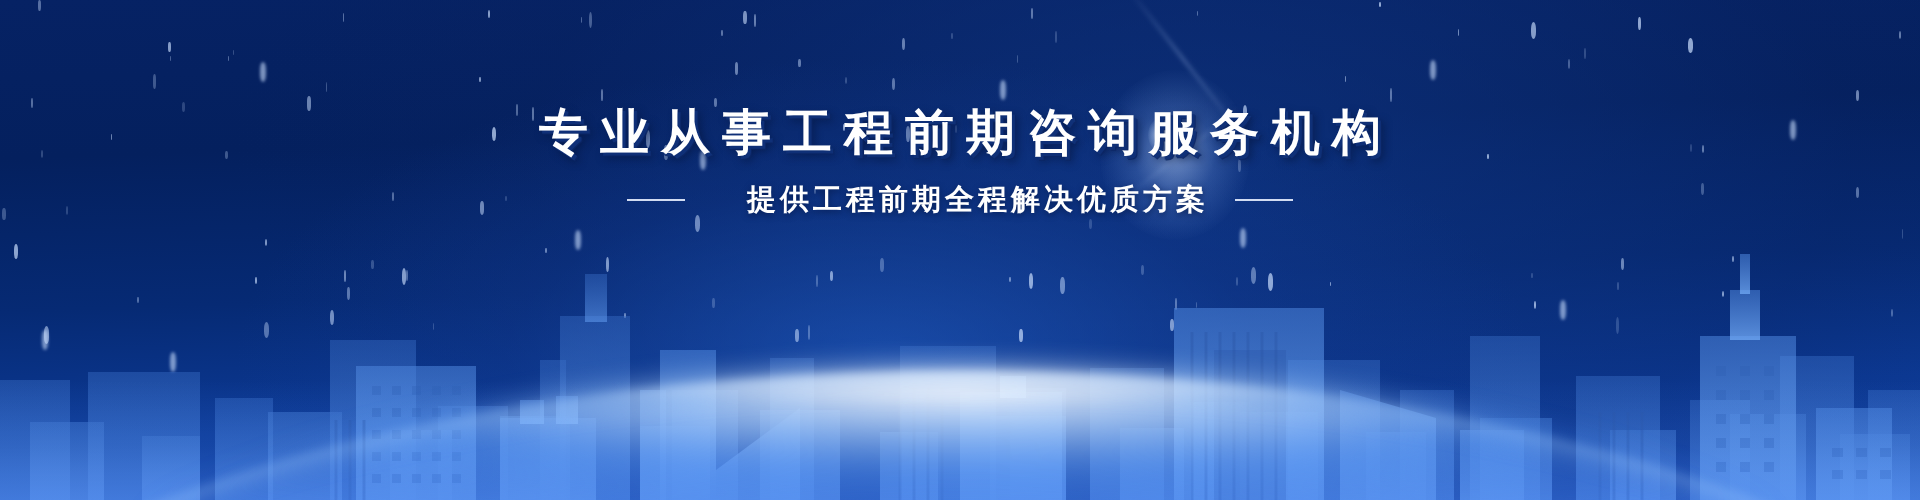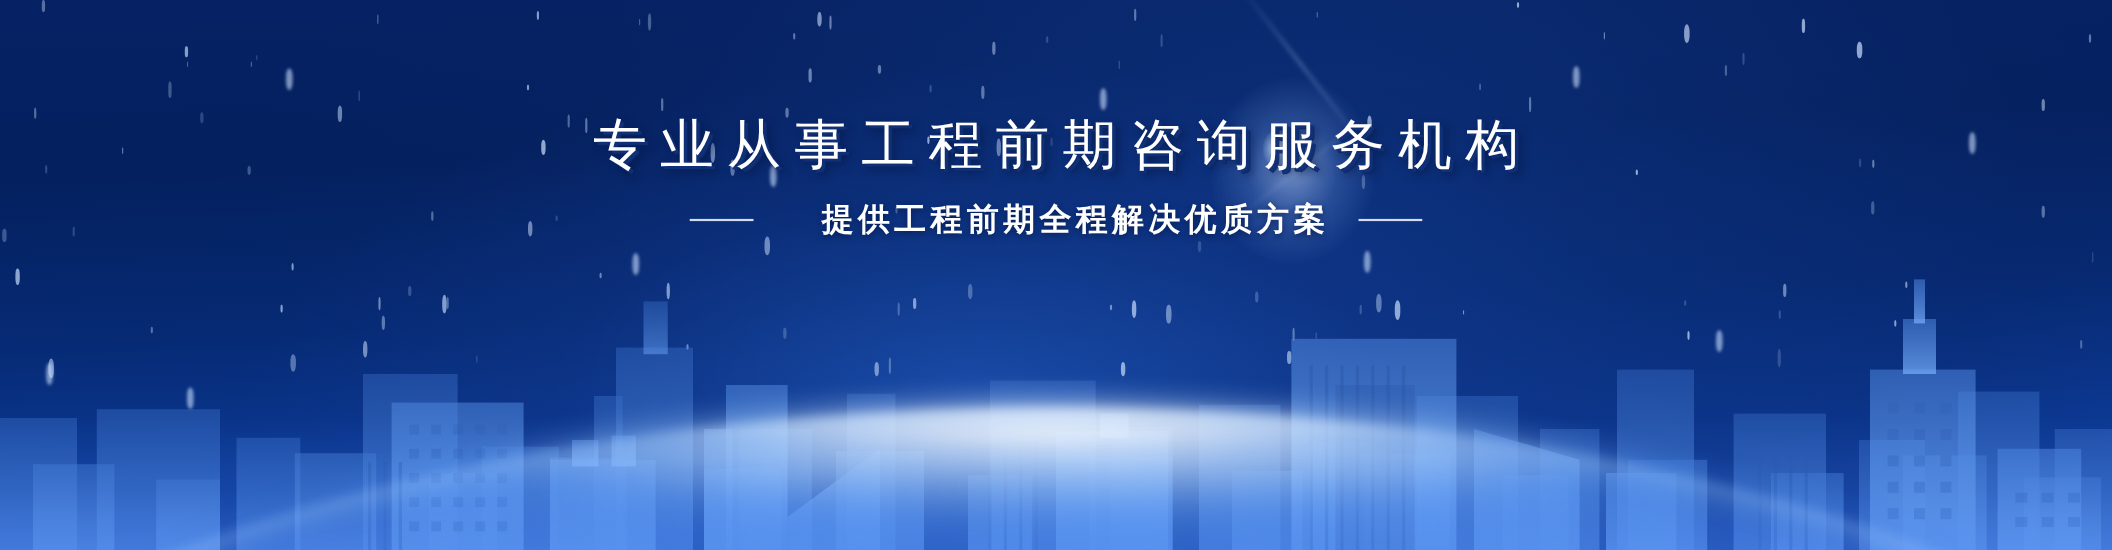--- a/index.html
+++ b/index.html
@@ -77,21 +77,21 @@
   
   .content{
     position:absolute; z-index:10;
     left:0; top:0; width:1920px; height:500px;
     display:flex; flex-direction:column; align-items:center;
     padding-top:108px;
   }
 
   .headline{
     font-size:49px;
-    font-weight:normal;
+    font-weight:bold;
     letter-spacing:12px;
     text-indent:12px;
     color:#ffffff;
     line-height:1;
     white-space:nowrap;
     text-shadow:
       3px 3px 0 rgba(16,48,120,0.95),
       4px 4px 0 rgba(12,38,100,0.85),
       5px 5px 8px rgba(4,20,60,0.75);
   }

